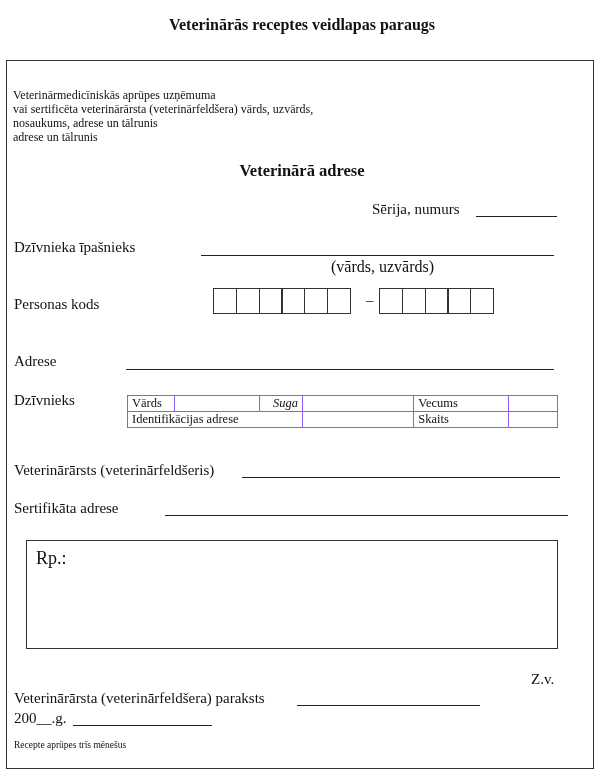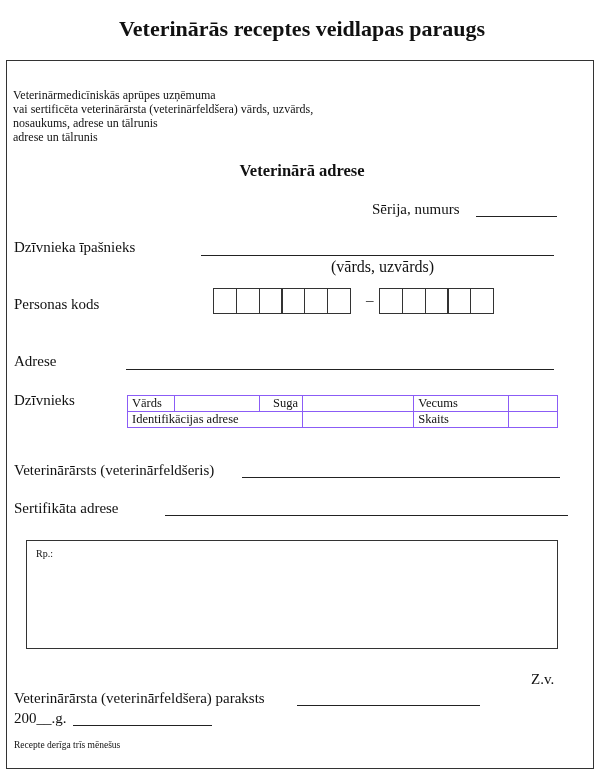--- a/index.html
+++ b/index.html
@@ -1,33 +1,33 @@
 <!DOCTYPE html>
 <html><head>
 <meta charset="utf-8">
 <style>
   html, body { margin: 0; padding: 0; background: #ffffff; }
   body { width: 604px; height: 777px; position: relative; overflow: hidden;
          font-family: "Liberation Serif", "DejaVu Serif", serif; color: #111; }
   .abs { position: absolute; }
-  .title { left: 0; width: 604px; top: 16px; text-align: center; font-weight: bold; font-size: 22px; }
+  .title { left: 0; width: 604px; top: 16px; text-align: center; font-weight: bold; font-size: 16px; }
   .frame { left: 6px; top: 60px; width: 588px; height: 709px; border: 1.5px solid #333; box-sizing: border-box; }
   .issuer { left: 13px; top: 88px; font-size: 12px; line-height: 14px; }
   .issuer div { white-space: nowrap; }
   .subtitle { left: 0; width: 604px; top: 161px; text-align: center; font-weight: bold; font-size: 16.5px; }
   .lbl { font-size: 15px; white-space: nowrap; }
   .line { border-bottom: 1.2px solid #222; height: 0; }
   .hint { font-size: 16px; }
   .box-row { display: flex; }
   .cell-box { width: 24px; height: 26px; border: 1.2px solid #333; box-sizing: border-box; margin-right: -1.2px; }
   .dash { font-size: 15px; }
   table.animal { border-collapse: collapse; font-size: 12.5px; }
   table.animal td { border: 1px solid #8b5cf6; padding: 0 4px; height: 15px; line-height: 15px; white-space: nowrap; }
   .rp-box { left: 26px; top: 540px; width: 532px; height: 109px; border: 1.2px solid #333; box-sizing: border-box; }
-  .rp-label { left: 36px; top: 548px; font-size: 10px; }
+  .rp-label { left: 36px; top: 548px; font-size: 18px; }
   .small { font-size: 9.5px; }
 </style>
 </head>
 <body>
 
 <div class="abs title">Veterinārās receptes veidlapas paraugs</div>
 
 <div class="abs frame"></div>
 
 <div class="abs issuer">
@@ -74,21 +74,21 @@
       <col style="width:84px">
       <col style="width:43px">
       <col style="width:110px">
       <col style="width:94px">
       <col style="width:48px">
   </colgroup>
   <tbody>
       <tr>
     <td>Vārds</td>
     <td></td>
-    <td style="text-align:right;">Suga</td>
+    <td style="text-align:right;font-style:italic;">Suga</td>
     <td></td>
     <td>Vecums</td>
     <td></td>
   </tr>
   <tr>
     <td colspan="3">Identifikācijas adrese</td>
     <td></td>
     <td>Skaits</td>
     <td></td>
   </tr>
@@ -103,13 +103,13 @@
 
 <div class="abs rp-box"></div>
 <div class="abs rp-label">Rp.:</div>
 
 <div class="abs lbl" style="left:531px; top:671px;">Z.v.</div>
 <div class="abs lbl" style="left:14px; top:690px;">Veterinārārsta (veterinārfeldšera) paraksts</div>
 <div class="abs line" style="left:297px; top:705px; width:183px;"></div>
 <div class="abs lbl" style="left:14px; top:710px;">200__.g.</div>
 <div class="abs line" style="left:73px; top:725px; width:139px;"></div>
 
-<div class="abs small" style="left:14px; top:740px;">Recepte derīga trīs mēnešus</div>
+<div class="abs small" style="left:14px; top:740px;">Recepte aprūpes trīs mēnešus</div>
 
 </body></html>

